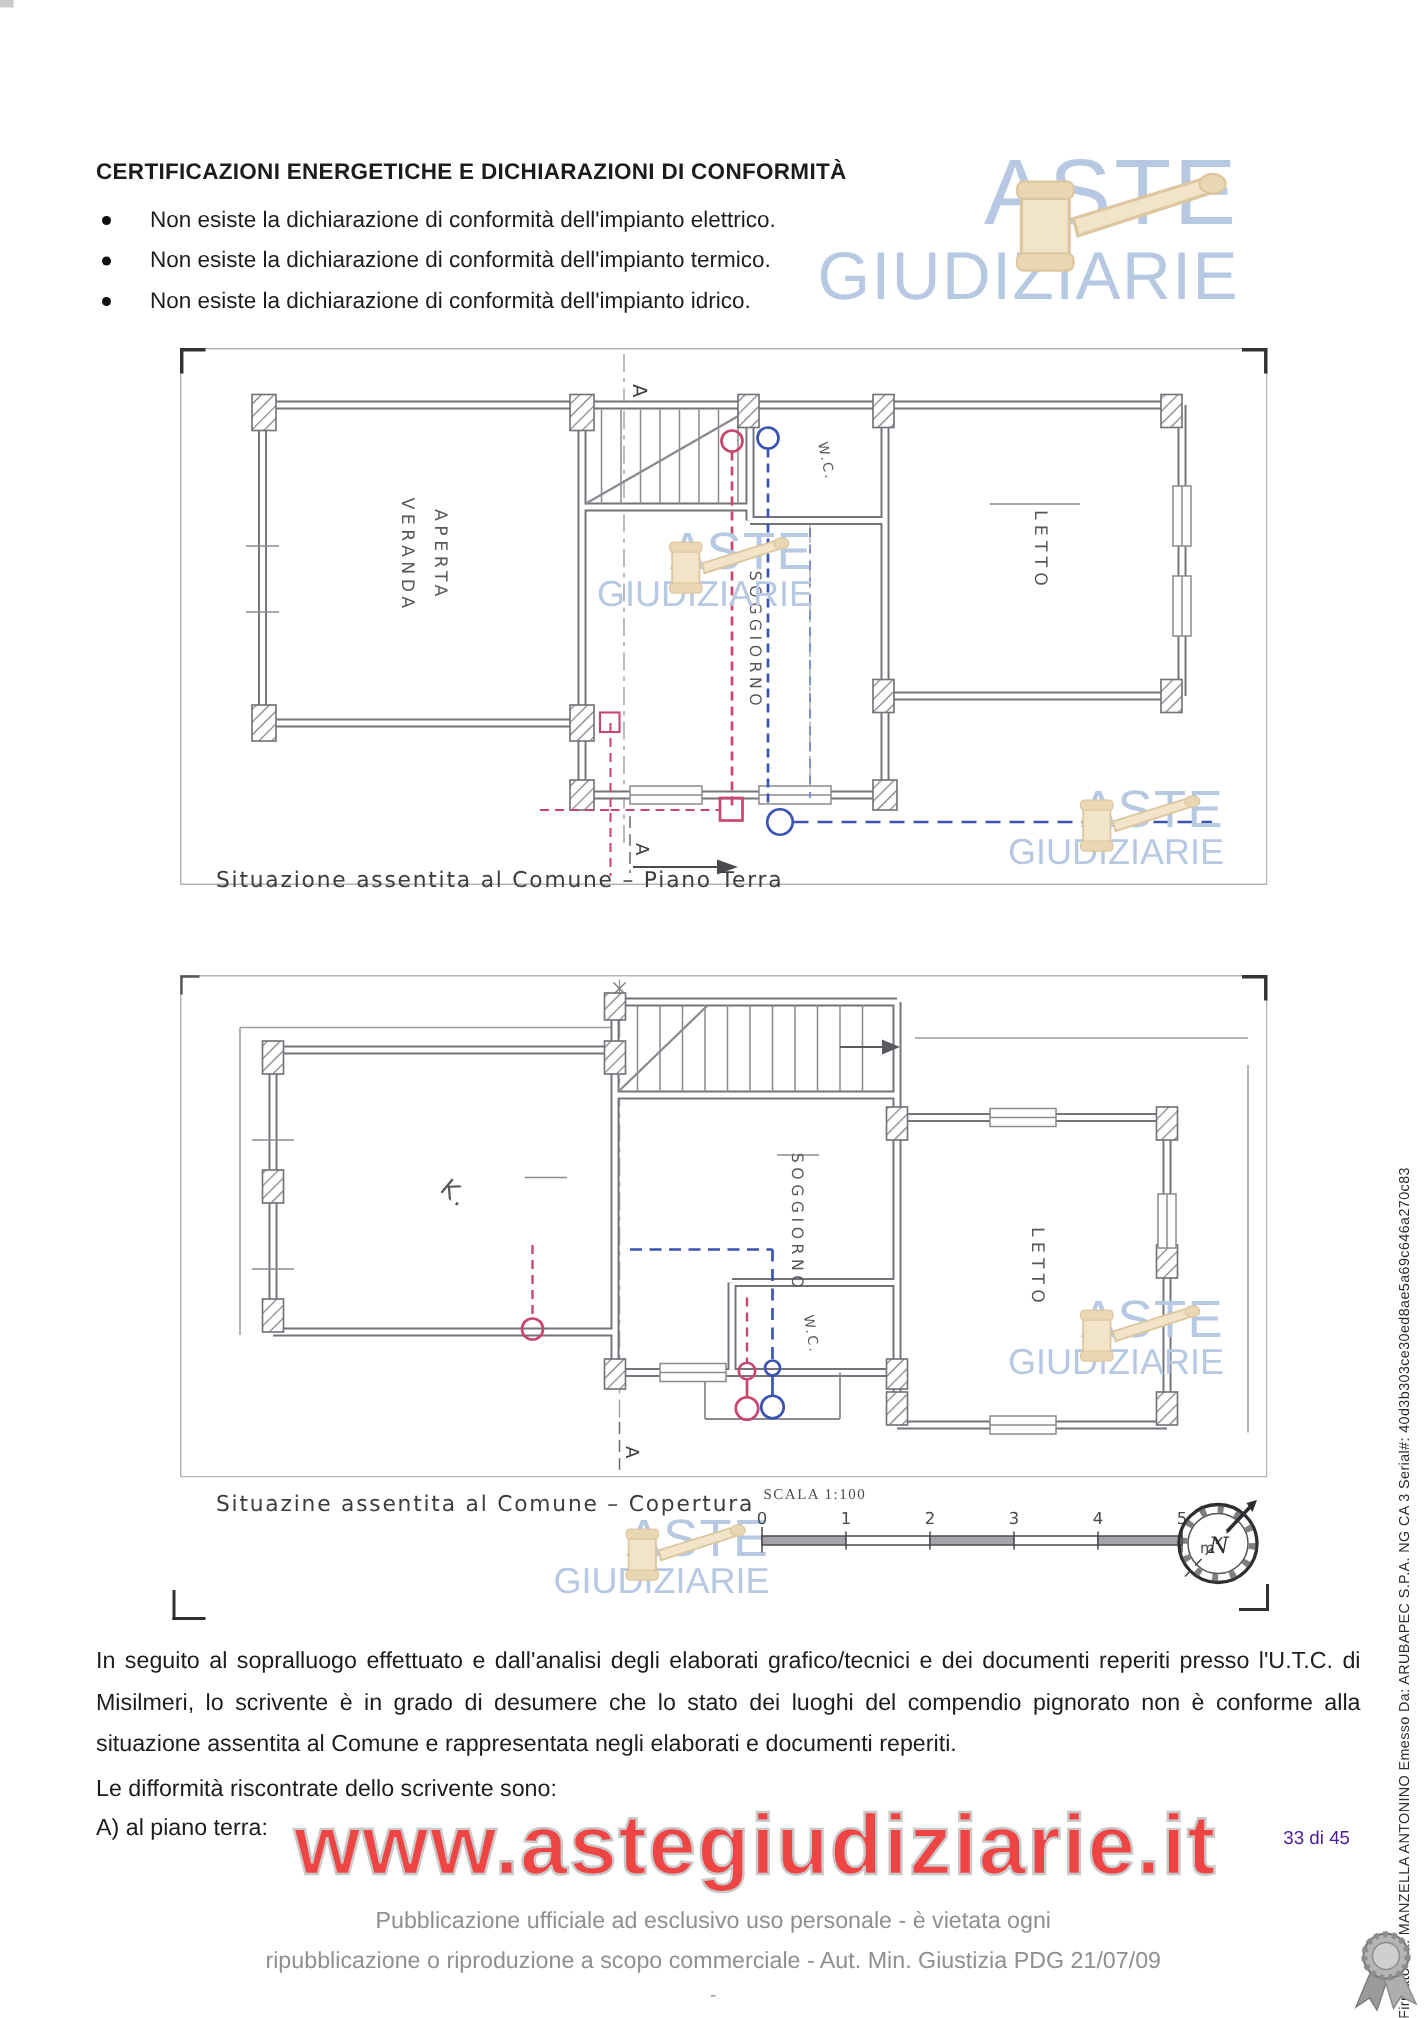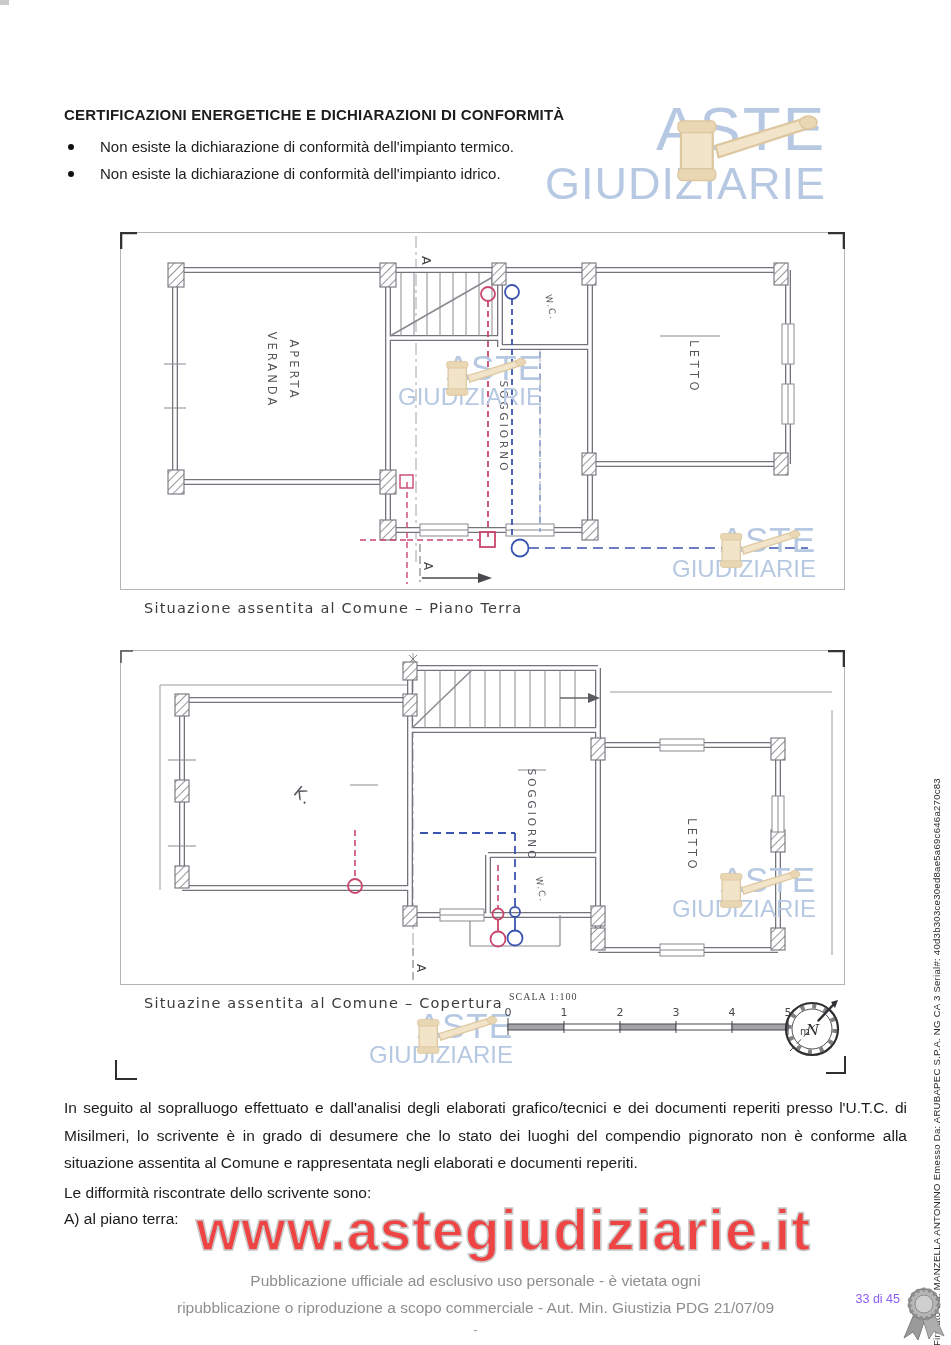--- a/index.html
+++ b/index.html
@@ -14,21 +14,21 @@
   .bullet-dot{width:6px;height:6px;border-radius:50%;background:#111;
               margin:6px 26px 0 4px;flex:none;}
   .bullet-text{font-size:15px;line-height:18px;}
   .paragraph{left:64px;top:1094px;width:843px;font-size:15.5px;line-height:27.5px;
              text-align:justify;z-index:6;}
   .findings-intro{left:64px;top:1184px;font-size:15.5px;z-index:6;}
   .findings-a{left:64px;top:1210px;font-size:15.5px;z-index:6;}
   
   .plan-caption{font-family:"DejaVu Sans",sans-serif;font-size:14.5px;color:#3d3d40;
                 letter-spacing:1.2px;z-index:6;}
-  .cap1{left:144px;top:600px;text-align:center;}
+  .cap1{left:144px;top:579px;text-align:center;}
   .cap2{left:144px;top:995px;}
   .scale-label{left:509px;top:991px;font-family:Liberation Serif, serif;font-size:10px;
                color:#4a4a4e;letter-spacing:1px;z-index:6;}
   
   .wm{z-index:4;pointer-events:none;text-align:right;}
   .wm .l1,.wm .l2{font-family:"Liberation Sans",sans-serif;color:#b7c9e2;line-height:1;}
   .wm-big .l1{font-size:62px;letter-spacing:2px;}
   .wm-big .l2{font-size:45px;letter-spacing:1px;margin-top:1px;margin-left:10px;}
   .wm-big .gavel{position:absolute;left:148px;top:10px;width:150px;height:84px;}
   .wm-sm .l1{font-size:35px;letter-spacing:1px;}
@@ -36,21 +36,21 @@
   .wm-sm .gavel{position:absolute;left:82px;top:4px;width:86px;height:48px;}
   .wm-site{left:196px;top:1166px;width:600px;font-size:57px;font-weight:bold;
            letter-spacing:1px;color:#ef4444;-webkit-text-stroke:1.6px #c9c9c9;
            z-index:3;font-family:"Liberation Sans",sans-serif;white-space:nowrap;margin-top:31px;}
   
   .plan{z-index:1;}
   
   .footer-line{left:0;width:951px;text-align:center;color:#8f8f8f;font-size:15.5px;z-index:5;}
   .f1{top:1272px;} .f2{top:1299px;}
   .f-dash{top:1322px;left:0;width:951px;text-align:center;color:#9a9a9a;font-size:13px;}
-  .page-num{left:830px;top:1292px;width:70px;text-align:right;font-size:12.5px;color:#8b5cf6;z-index:5;}
+  .page-num{left:830px;top:1218px;width:70px;text-align:right;font-size:12.5px;color:#4c1d95;z-index:5;}
   .sig-vertical{left:931px;top:1346px;transform:rotate(-90deg);transform-origin:0 0;
                 white-space:nowrap;font-size:9.6px;color:#2b2b2b;letter-spacing:.25px;z-index:5;}
   .corner-bl{left:115px;top:1060px;width:20px;height:18px;
              border-left:2.5px solid #2f2f2f;border-bottom:2.5px solid #2f2f2f;z-index:5;}
   .corner-br{left:826px;top:1056px;width:18px;height:16px;
              border-right:2.5px solid #2f2f2f;border-bottom:2.5px solid #2f2f2f;z-index:5;}
   .scan-speck{left:0;top:0;width:9px;height:5px;background:#bdbdbd;opacity:.8;}
 </style>
 </head>
 <body>
@@ -65,20 +65,24 @@
       <ellipse cx="90" cy="10" rx="6" ry="4.5" fill="#e9d6b2" stroke="#ddc7a0" stroke-width="1"></ellipse>
     </g>
   </defs>
 </svg>
 
 <div class="abs scan-speck"></div>
 
 <div class="abs doc-title">CERTIFICAZIONI ENERGETICHE E DICHIARAZIONI DI CONFORMITÀ</div>
 
 <div class="abs bullet-list">
+  <div class="bullet-row">
+    <span class="bullet-dot"></span>
+    <span class="bullet-text">Non esiste la dichiarazione di conformità dell'impianto elettrico.</span>
+  </div>
   <div class="bullet-row">
     <span class="bullet-dot"></span>
     <span class="bullet-text">Non esiste la dichiarazione di conformità dell'impianto termico.</span>
   </div>
   <div class="bullet-row">
     <span class="bullet-dot"></span>
     <span class="bullet-text">Non esiste la dichiarazione di conformità dell'impianto idrico.</span>
   </div>
 </div>
 

